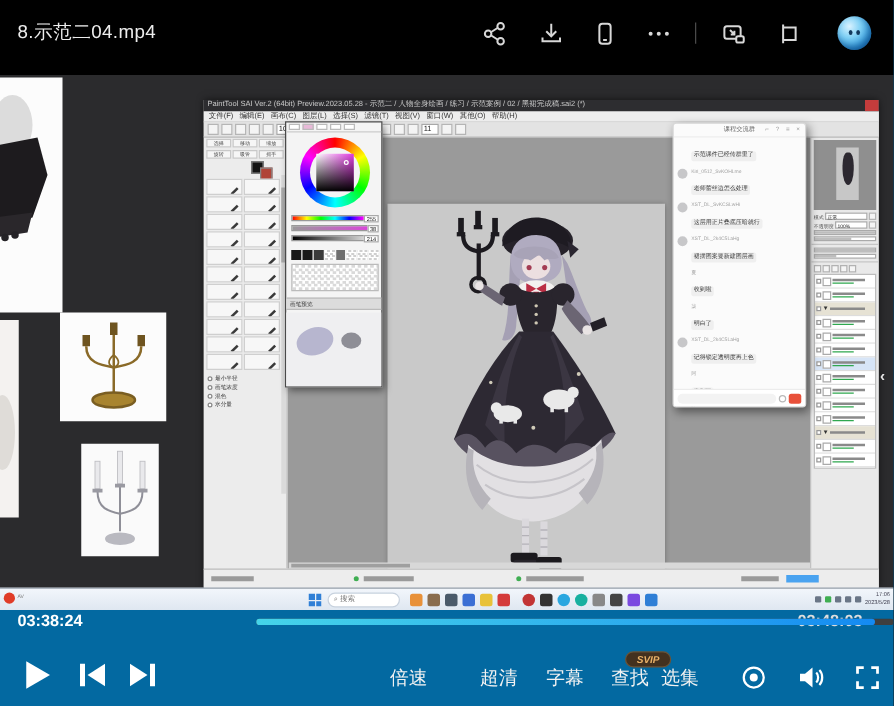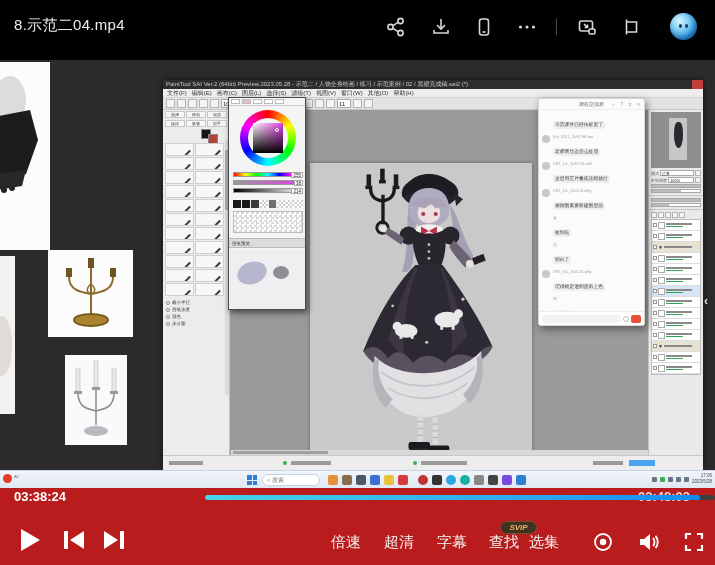--- a/index.html
+++ b/index.html
@@ -1,17 +1,17 @@
 <!DOCTYPE html>
 <html><head>
 <meta charset="utf-8">
 <style>
   html,body{margin:0;padding:0;background:#000;}
   *{box-sizing:border-box;font-family:"Liberation Sans",sans-serif;}
-  #stage{position:relative;width:715px;height:565px;background:#b91c1c;overflow:hidden;}
+  #stage{position:relative;width:715px;height:565px;background:#0369a1;overflow:hidden;}
 
   
   .topbar{position:absolute;left:0;top:0;width:715px;height:60px;background:#000;}
   .vtitle{position:absolute;left:14px;top:16px;font-size:15px;color:#ececec;letter-spacing:.3px;}
   .tico{position:absolute;top:16px;width:22px;height:22px;cursor:pointer;}
   .tico svg{width:100%;height:100%;}
   .tdivider{position:absolute;top:18px;width:1px;height:17px;background:#4a4a4a;}
   .avatar{position:absolute;left:670px;top:13px;width:27px;height:27px;border-radius:50%;
     background:radial-gradient(circle at 35% 30%,#d9f2ff 0%,#7fd0f5 35%,#2f9be0 70%,#1668b0 100%);
     box-shadow:inset -2px -3px 5px rgba(0,30,80,.45);}
@@ -740,21 +740,21 @@
         <path d="M22 1 L8 10 L22 19 Z" fill="#fff"></path>
       </svg>
   </div>
   <div class="ctl-ico" style="left:102px;top:530px">
     <svg width="24" height="20" viewBox="0 0 24 20">
         <path d="M2 1 L16 10 L2 19 Z" fill="#fff"></path>
         <rect x="18" y="1" width="4" height="18" fill="#fff"></rect>
       </svg>
   </div>
 
-  <div class="ctl-lbl" style="left:331px">倍速</div>
+  <div class="ctl-lbl" style="left:312px">倍速</div>
   <div class="ctl-lbl" style="left:384px">超清</div>
   <div class="ctl-lbl" style="left:437px">字幕</div>
   <div class="ctl-lbl" style="left:489px">查找</div>
   <div class="svip">SVIP</div>
   <div class="ctl-lbl" style="left:529px">选集</div>
 
   <div class="ctl-ico" style="left:592px;top:531px">
     <svg width="22" height="22" viewBox="0 0 22 22" fill="none" stroke="#fff" stroke-width="1.8">
       <circle cx="11" cy="11" r="8"></circle>
         <circle cx="11" cy="11" r="3.2" fill="#fff" stroke="none"></circle>

